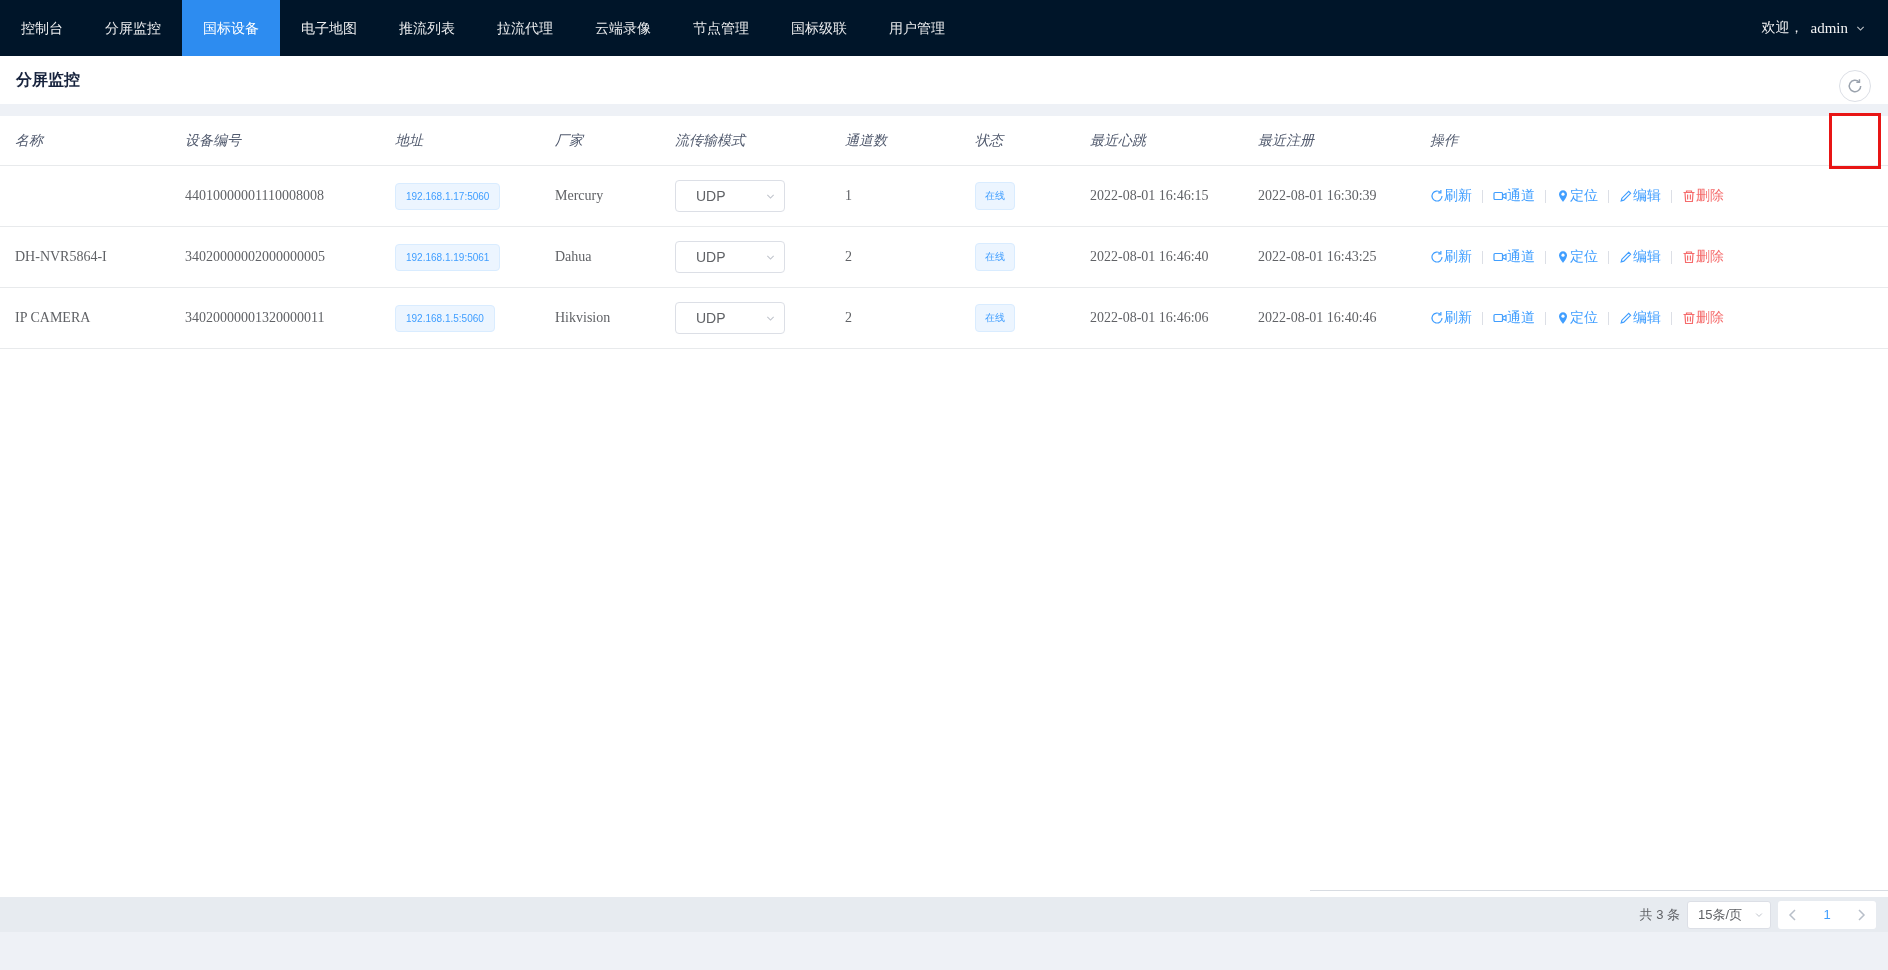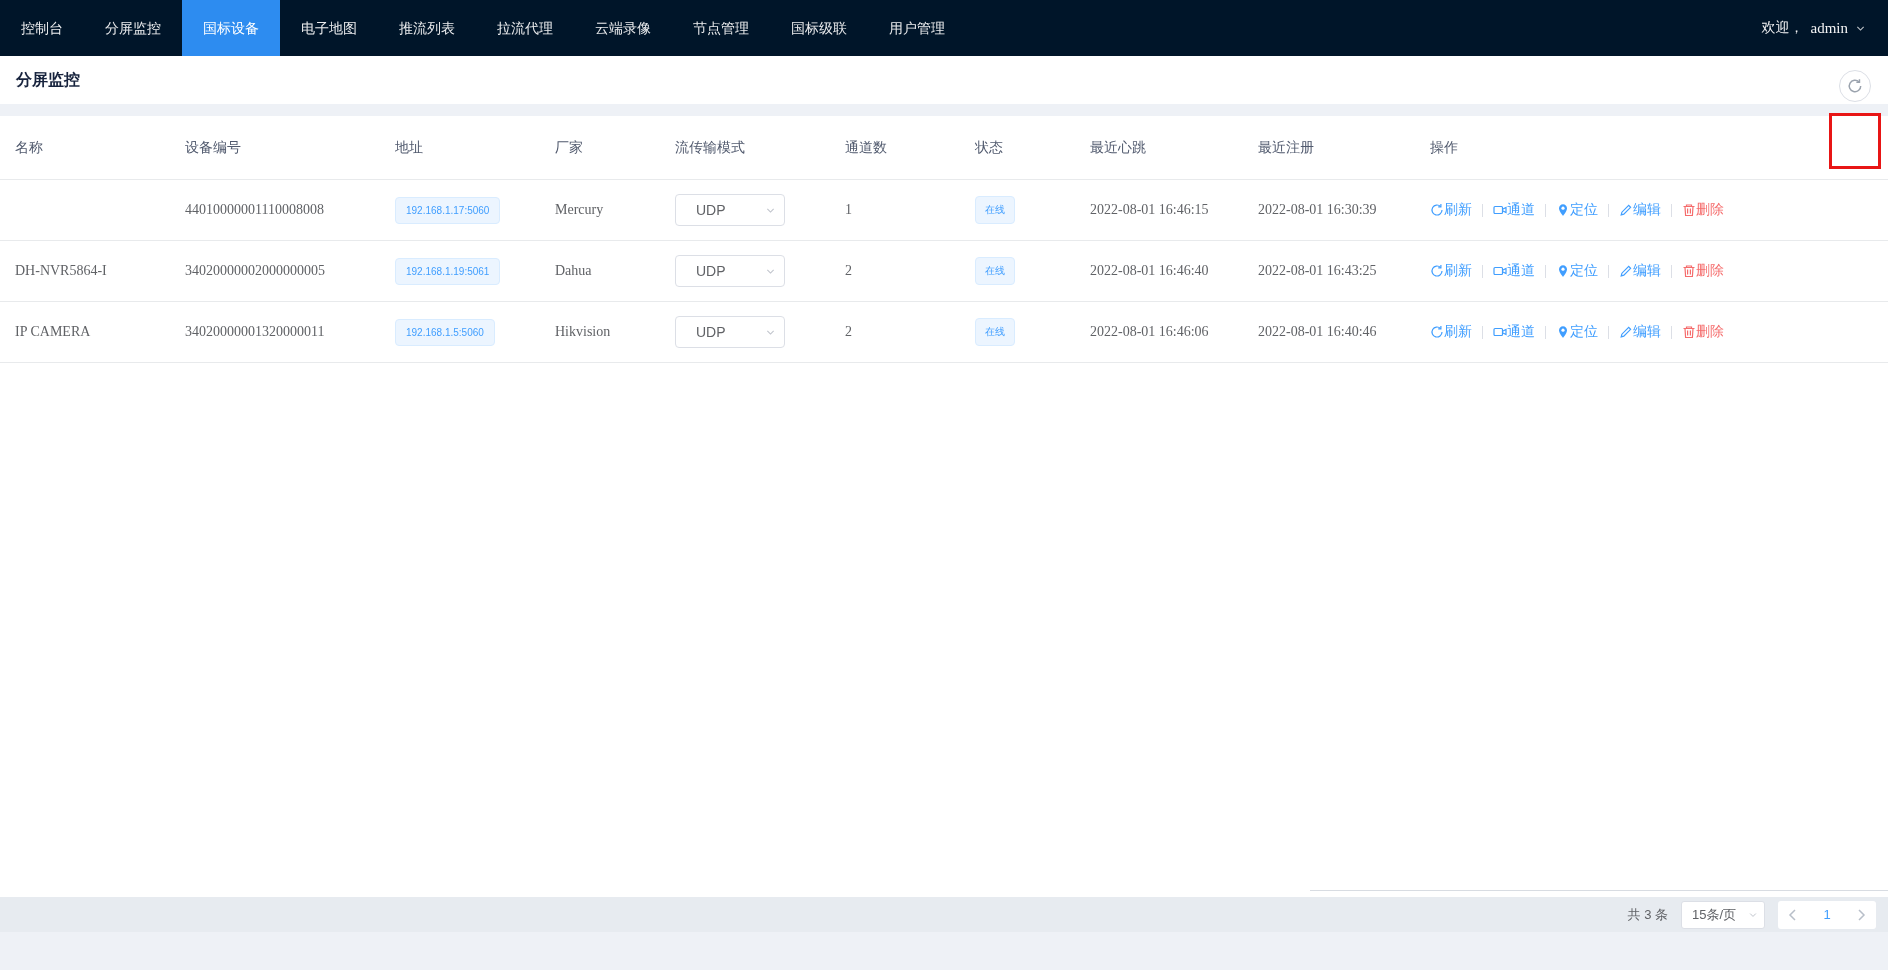--- a/index.html
+++ b/index.html
@@ -42,21 +42,21 @@
   .refresh-circle svg { stroke:#9aa2ad; fill:none; stroke-width:1.3; }
   .annotation-box {
     position:absolute; left:1829px; top:57px; width:52px; height:56px;
     border:3px solid var(--annotation-red, #e81515); z-index:50; pointer-events:none;
   }
   .card-gap { height:12px; background:var(--page-bg, #eef1f6); }
 
   
   .table-card { height:781px; background:#fff; position:relative; }
   .thead, .trow { display:flex; align-items:center; padding-left:15px; border-bottom:1px solid var(--border-color, #e8eaec); }
-  .thead { height:64px; }
+  .thead { height:50px;font-style:italic; }
   .thead .cell { font-size:14px; color:var(--header-text, #515a6e); }
   .trow { height:61px; }
   .trow .cell { font-size:14px; color:var(--cell-text, #606266); font-family:"Liberation Serif", serif; }
   .cell { padding-right:10px; }
   .c1{width:170px}.c2{width:210px}.c3{width:160px}.c4{width:120px}.c5{width:170px}
   .c6{width:130px}.c7{width:115px}.c8{width:168px}.c9{width:172px}.c10{flex:1}
   .c8, .c9 { font-size:13.5px; }
 
   .tag {
     display:inline-block; font-family:"Liberation Sans", sans-serif;
@@ -80,21 +80,21 @@
   .op .pinfill { fill:currentColor; stroke:none; }
   .op.red { color:var(--danger-red, #f56c6c); }
   .sep { width:1px; height:13px; background:#dcdfe6; margin:0 10px; }
 
   .partial-line { position:absolute; bottom:6px; left:1310px; right:0; border-top:1px solid #d8dce2; }
 
   
   .pager-bar {
     height:35px; background:var(--footer-bg, #e7ebf0);
     display:flex; align-items:center; justify-content:flex-end;
-    gap:13px; padding-right:12px; font-size:13px; color:#606266;
+    gap:7px; padding-right:12px; font-size:13px; color:#606266;
   }
   .page-size-select {
     width:84px; height:28px; background:#fff; border:1px solid #dcdfe6; border-radius:3px;
     display:flex; align-items:center; justify-content:space-between;
     padding:0 6px 0 10px; cursor:pointer; color:#606266;
   }
   .page-size-select .chev { stroke:#c0c4cc; }
   .pager {
     width:98px; height:28px; background:#fff; border-radius:3px;
     display:flex; align-items:center; justify-content:space-between; padding:0 10px;

